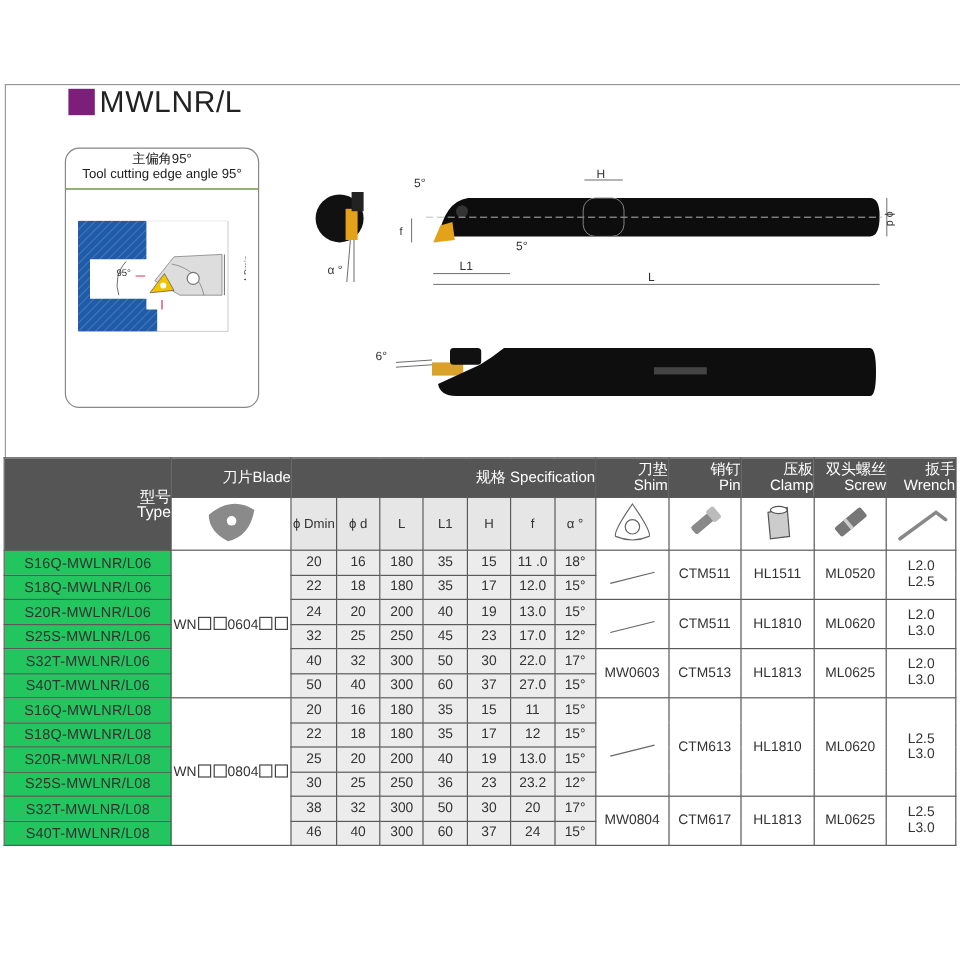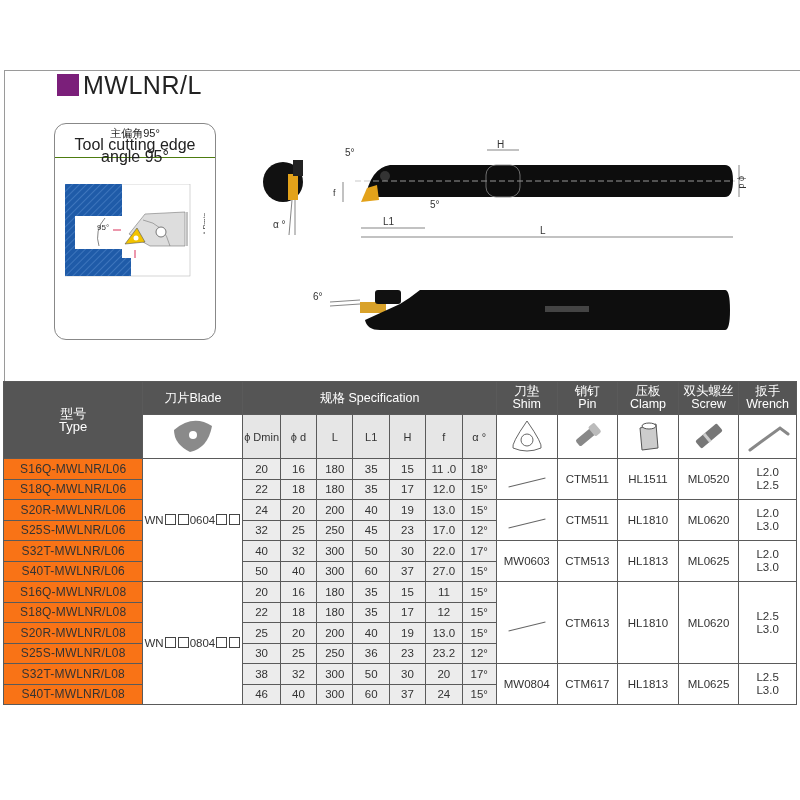--- a/index.html
+++ b/index.html
@@ -3,31 +3,31 @@
 <meta charset="utf-8">
 <style>
   html,body{margin:0;padding:0;background:#fff;}
   body{width:800px;height:800px;position:relative;overflow:hidden;font-family:"Liberation Sans",sans-serif;color:#222;}
   .frame{position:absolute;left:4px;top:70px;width:795px;height:310px;border-top:1px solid #9a9a9a;border-left:1px solid #9a9a9a;}
   .title{position:absolute;left:57px;top:70px;height:30px;display:flex;align-items:center;font-size:25px;letter-spacing:0.5px;color:#222;}
   .title .sq{display:inline-block;width:22px;height:22px;margin-right:4px;}
   .anglebox{position:absolute;left:54px;top:123px;width:160px;height:215px;border:1.5px solid #888;border-radius:12px;background:#fff;overflow:hidden;}
   .anglebox .hd{height:30px;text-align:center;font-size:11px;line-height:12px;padding-top:3px;border-bottom:1px solid #4d7c0f;}
   .anglebox .ft{position:absolute;left:0;right:0;bottom:0;height:30px;text-align:center;font-size:11px;line-height:12px;padding-top:3px;border-top:1px solid #888;}
-  .anglebox .hd .en,.anglebox .ft .en{font-size:16px;}
+  .anglebox .hd .en,.anglebox .ft .en{font-size:11px;}
   .diagram{position:absolute;left:10px;top:60px;}
   .tool1{position:absolute;left:255px;top:140px;}
   .tool2{position:absolute;left:305px;top:280px;}
   table.spec{position:absolute;left:3px;top:381px;border-collapse:collapse;table-layout:fixed;width:794px;}
   table.spec td{border:1px solid #5a5a5a;text-align:center;font-size:11.5px;padding:0;height:19.5px;color:#333;}
-  table.spec tr.h1 td{background:#555;color:#fff;height:32px;font-size:12.5px;line-height:13px;}
+  table.spec tr.h1 td{background:#555;color:#fff;height:32px;font-size:12.5px;line-height:13px;text-align:right;}
   table.spec tr.h1 td.type{font-size:13px;}
   table.spec tr.h2 td{height:43px;background:#fff;}
   table.spec tr.h2 td.sp{background:#e6e6e6;font-size:11px;}
-  table.spec td.model{background:#f97316;font-size:12px;letter-spacing:0.2px;}
+  table.spec td.model{background:#22c55e;font-size:12px;letter-spacing:0.2px;}
   table.spec td.num{background:#ececec;}
   table.spec td.white{background:#fff;}
   table.spec td.wr{line-height:13px;}
   .slash{display:inline-block;width:38px;height:1px;background:#666;transform:rotate(-14deg);}
   .bl{display:inline-block;width:9px;height:9px;border:1px solid #444;vertical-align:-1px;margin:0 1px;}
 </style>
 </head>
 <body>
 
 <div class="frame"></div>

